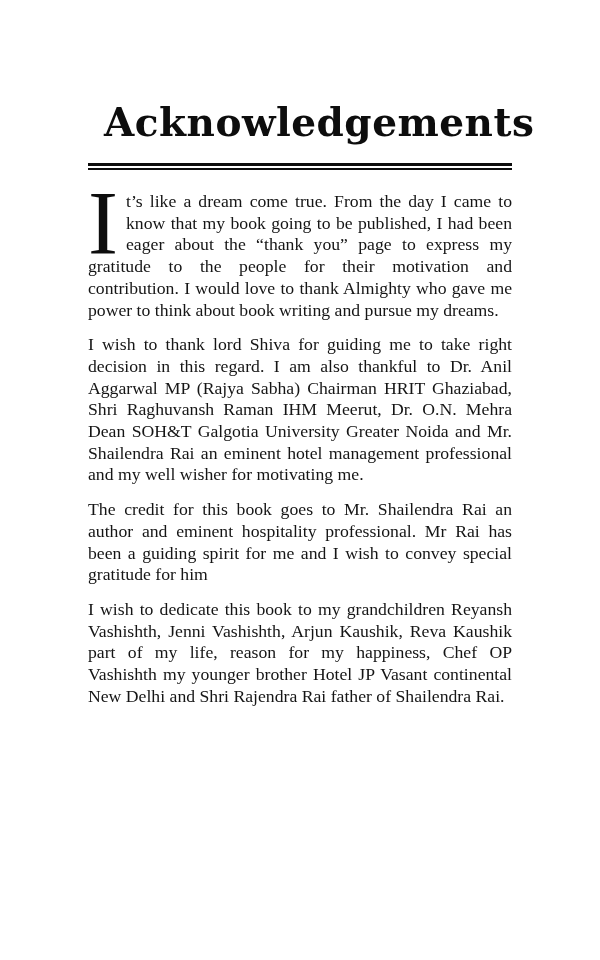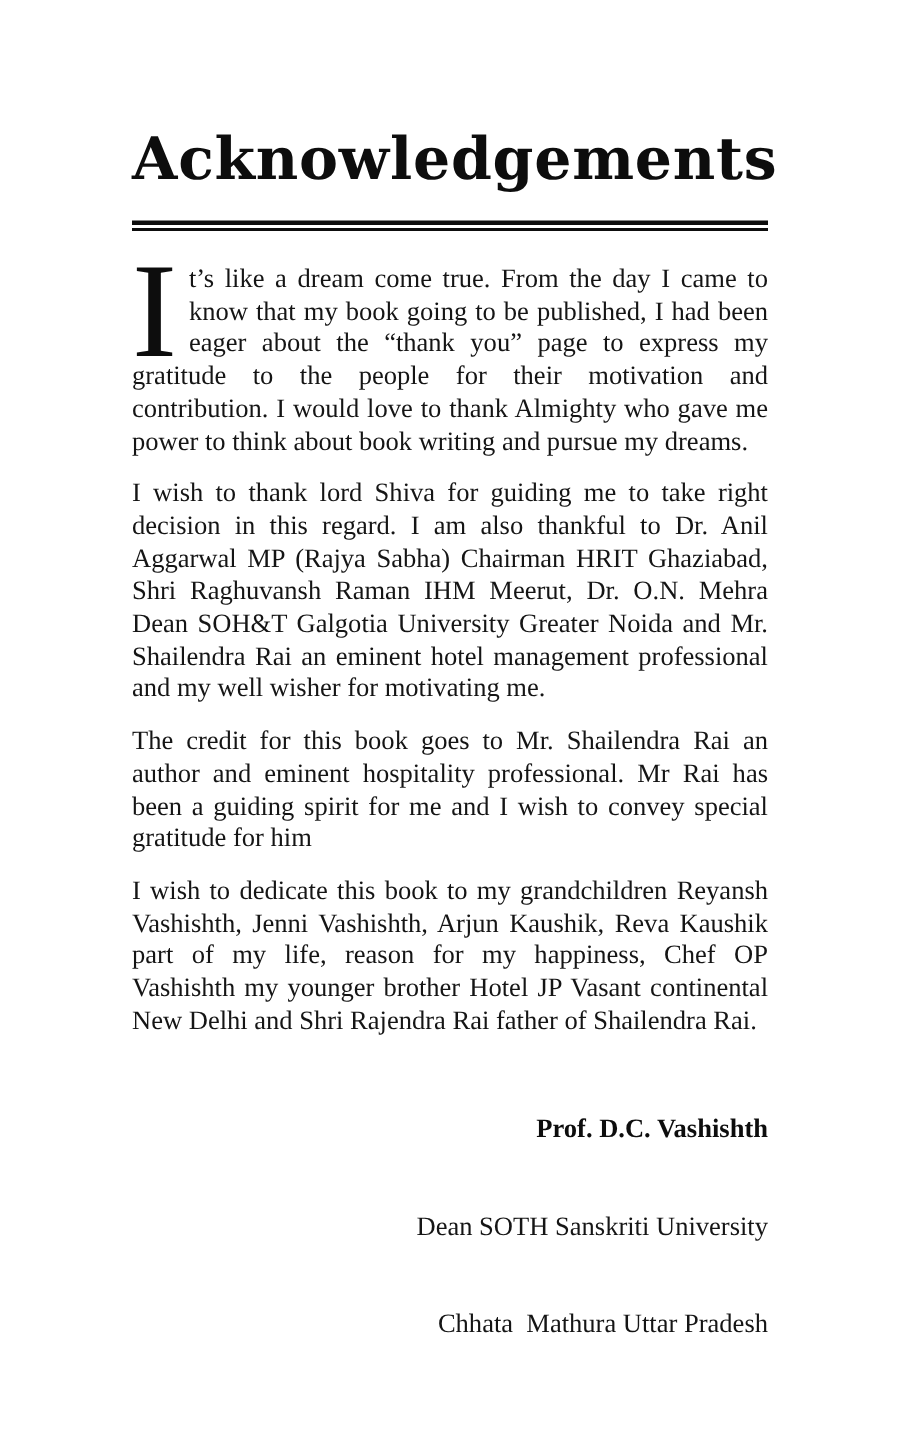--- a/index.html
+++ b/index.html
@@ -15,21 +15,21 @@
   .page {
     box-sizing: border-box;
     width: 600px;
     height: 960px;
     padding: 82px 88px 0 88px;
     background: #ffffff;
     color: #151515;
     font-family: "Liberation Serif", "DejaVu Serif", serif;
   }
   .title {
-    margin: 0;
+    margin: 16px;
     text-align: center;
     font-family: "DejaVu Serif", serif;
     font-weight: 700;
     font-size: 39px;
     line-height: 48px;
     letter-spacing: 0.5px;
     color: #0d0d0d;
   }
   .double-rule {
     margin-top: 17px;
@@ -79,19 +79,14 @@
   <div class="double-rule"></div>
 
   <p class="body-par first"><span class="dropcap">I</span><span>t’s like a dream come true. From the day I came to know that my book going to be published, I had been eager about the “thank you” page to express my gratitude to the people for their motivation and contribution. I would love to thank Almighty who gave me power to think about book writing and pursue my dreams.</span></p>
 
   <p class="body-par">I wish to thank lord Shiva for guiding me to take right decision in this regard. I am also thankful to Dr. Anil Aggarwal MP (Rajya Sabha) Chairman HRIT Ghaziabad, Shri Raghuvansh Raman IHM Meerut, Dr. O.N. Mehra Dean SOH&amp;T Galgotia University Greater Noida and Mr. Shailendra Rai an eminent hotel management professional and my well wisher for motivating me.</p>
 
   <p class="body-par">The credit for this book goes to Mr. Shailendra Rai an author and eminent hospitality professional. Mr Rai has been a guiding spirit for me and I wish to convey special gratitude for him</p>
 
   <p class="body-par">I wish to dedicate this book to my grandchildren Reyansh Vashishth, Jenni Vashishth, Arjun Kaushik, Reva Kaushik part of my life, reason for my happiness, Chef OP Vashishth my younger brother Hotel JP Vasant continental New Delhi and Shri Rajendra Rai father of Shailendra Rai.</p>
 
-  <div class="signature">
-    <div class="sig-name">Prof. D.C. Vashishth</div>
-    <div class="sig-line">Dean SOTH Sanskriti University</div>
-    <div class="sig-line">Chhata  Mathura Uttar Pradesh</div>
-  </div>
 
 </div>
 
 </body></html>

